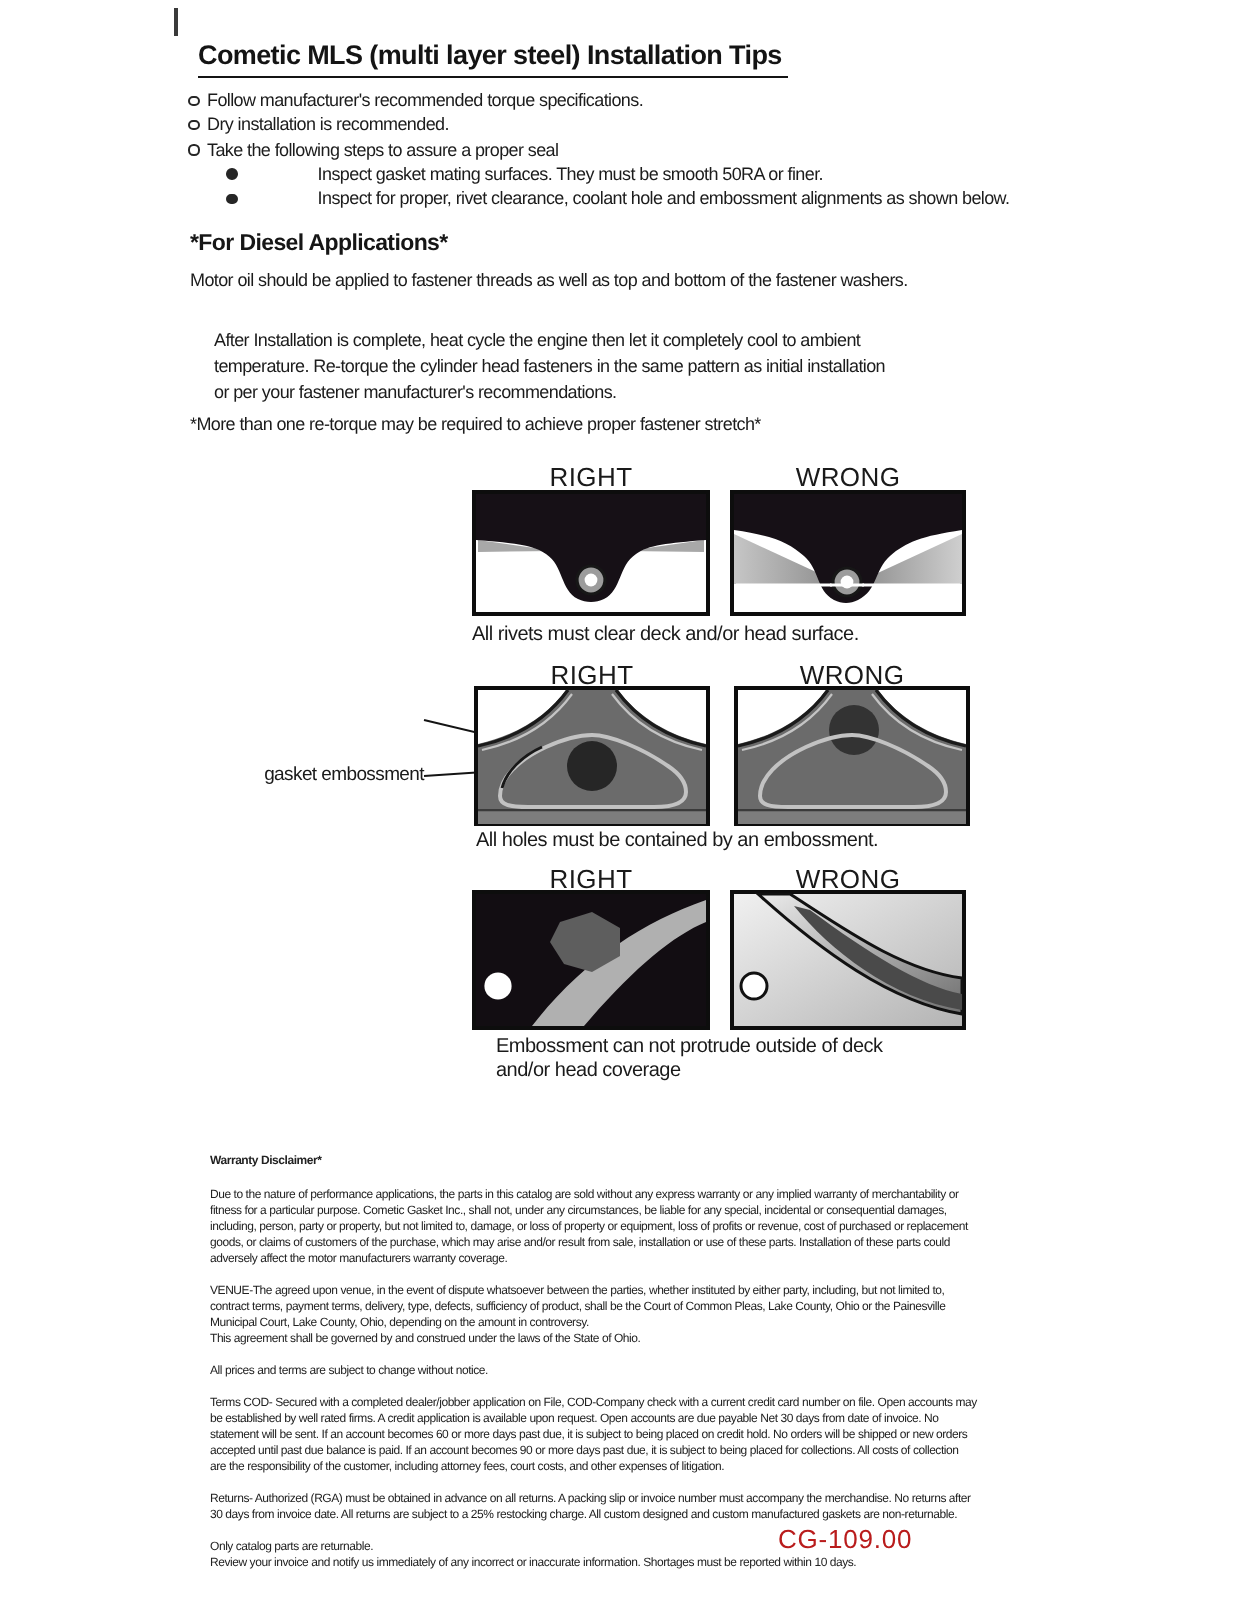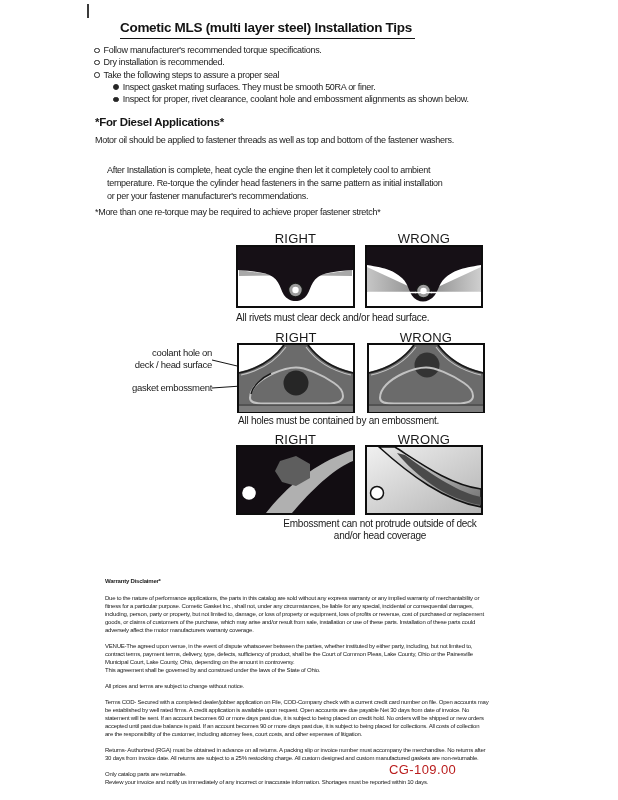--- a/index.html
+++ b/index.html
@@ -8,29 +8,29 @@
     font-family:"Liberation Sans","DejaVu Sans",sans-serif;color:#1c1c1c;
   }
   .abs{position:absolute;}
   .line{display:block;}
 
   .scan-mark{position:absolute;left:87px;top:4px;width:1.5px;height:14px;background:#3a3a3a;}
 
   .title{
     position:absolute;left:99px;top:20px;
     font-size:13.5px;font-weight:700;letter-spacing:-0.3px;color:#141414;
-    border-bottom:1.6px solid #141414;padding:0 3px 3px 0;display:inline-block;margin-left:21px;
+    border-bottom:1.6px solid #141414;padding:0 3px 3px 0;display:inline-block;
   }
 
   .body-txt{font-size:9px;letter-spacing:-0.3px;line-height:13px;color:#1c1c1c;}
 
   .bullets{position:absolute;left:94px;top:44px;width:440px;}
   .b-row{display:flex;line-height:12.3px;font-size:9px;letter-spacing:-0.3px;}
   .b-row .marker{flex:0 0 auto;width:3.5px;height:3.5px;border:1px solid #262626;border-radius:50%;margin:3.5px 4px 0 0;}
-  .b-row.sub{margin-left:19px;}
+  .b-row.sub{margin-left:19px;gap:36px;}
   .b-row.sub .marker{background:#262626;border-color:#262626;width:3.8px;height:3.8px;}
 
   .diesel-h{position:absolute;left:95px;top:116px;font-size:11.5px;font-weight:700;letter-spacing:-0.3px;color:#161616;}
   .para1{position:absolute;left:95px;top:134px;width:440px;}
   .para2{position:absolute;left:107px;top:164px;width:440px;}
   .note{position:absolute;left:95px;top:206px;width:440px;}
 
   .fig-head{position:absolute;font-size:13px;letter-spacing:0.2px;color:#1a1a1a;text-align:center;}
   .fig-cap{position:absolute;font-size:10px;letter-spacing:-0.25px;line-height:12px;color:#1a1a1a;}
   .fig-panel{position:absolute;}
@@ -118,24 +118,20 @@
     <circle cx="58.5" cy="46" r="7" fill="#9c9c9c" stroke="#171717" stroke-width="1.6"></circle>
     <circle cx="58.5" cy="46" r="3.2" fill="#ffffff"></circle>
     <line x1="50" y1="47.5" x2="67" y2="47.5" stroke="#ffffff" stroke-width="1.4"></line>
   </svg>
 
   <div class="fig-cap" style="left:236px;top:312px;width:280px;">All rivets must clear deck and/or head surface.</div>
 
   <div class="fig-head" style="left:237px;top:330px;width:118px;">RIGHT</div>
   <div class="fig-head" style="left:367px;top:330px;width:118px;">WRONG</div>
 
-  <div class="fig-label" style="left:112px;top:347px;width:100px;">
-      <span class="line">coolant hole on</span>
-      <span class="line">deck / head surface</span>
-    </div>
   <div class="fig-label" style="left:112px;top:382px;width:100px;">gasket embossment</div>
 
   <svg class="abs" style="left:208px;top:352px;" width="92" height="42" viewBox="0 0 92 42">
     <line x1="4" y1="8" x2="88" y2="28" stroke="#141414" stroke-width="1"></line>
     <line x1="4" y1="36" x2="48" y2="33" stroke="#141414" stroke-width="1"></line>
   </svg>
 
   <svg class="fig-panel" style="left:237px;top:343px;" width="118" height="70" viewBox="0 0 118 70">
     <rect x="1" y="1" width="116" height="68" fill="#6b6b6b" stroke="#0d0d0d" stroke-width="2"></rect>
     <path d="M2,2 H46 C38,13 24,24 2,29 Z" fill="#ffffff"></path>
@@ -187,21 +183,21 @@
         <stop offset="0" stop-color="#ececec"></stop>
           <stop offset="1" stop-color="#6f6f6f"></stop>
       </linearGradient>
     </defs>
     <rect x="1" y="1" width="116" height="68" fill="url(#wbg)" stroke="#0d0d0d" stroke-width="2"></rect>
     <path d="M30,2 C55,18 85,40 116,44 L116,62 C80,56 45,30 14,2 Z" fill="url(#wband)" stroke="#111111" stroke-width="1.5"></path>
     <path d="M40,10 C70,32 95,48 116,52 L116,60 C80,54 50,30 32,8 Z" fill="#4a4a4a"></path>
     <circle cx="12" cy="48" r="6.5" fill="#ffffff" stroke="#111111" stroke-width="1.5"></circle>
   </svg>
 
-  <div class="fig-cap" style="left:230px;top:518px;width:300px;text-align:center;">
+  <div class="fig-cap" style="left:248px;top:518px;width:300px;">
       <span class="line">Embossment can not protrude outside of deck</span>
       <span class="line">and/or head coverage</span>
     </div>
 
   <div class="warranty">
     <div class="w-head">Warranty Disclaimer*</div>
     <div class="w-p">
         <span class="line">Due to the nature of performance applications, the parts in this catalog are sold without any express warranty or any implied warranty of merchantability or</span>
         <span class="line">fitness for a particular purpose.  Cometic Gasket Inc., shall not, under any circumstances, be liable for any special, incidental or consequential damages,</span>
         <span class="line">including, person, party or property, but not limited to, damage, or loss of property or equipment, loss of profits or revenue, cost of purchased or replacement</span>

